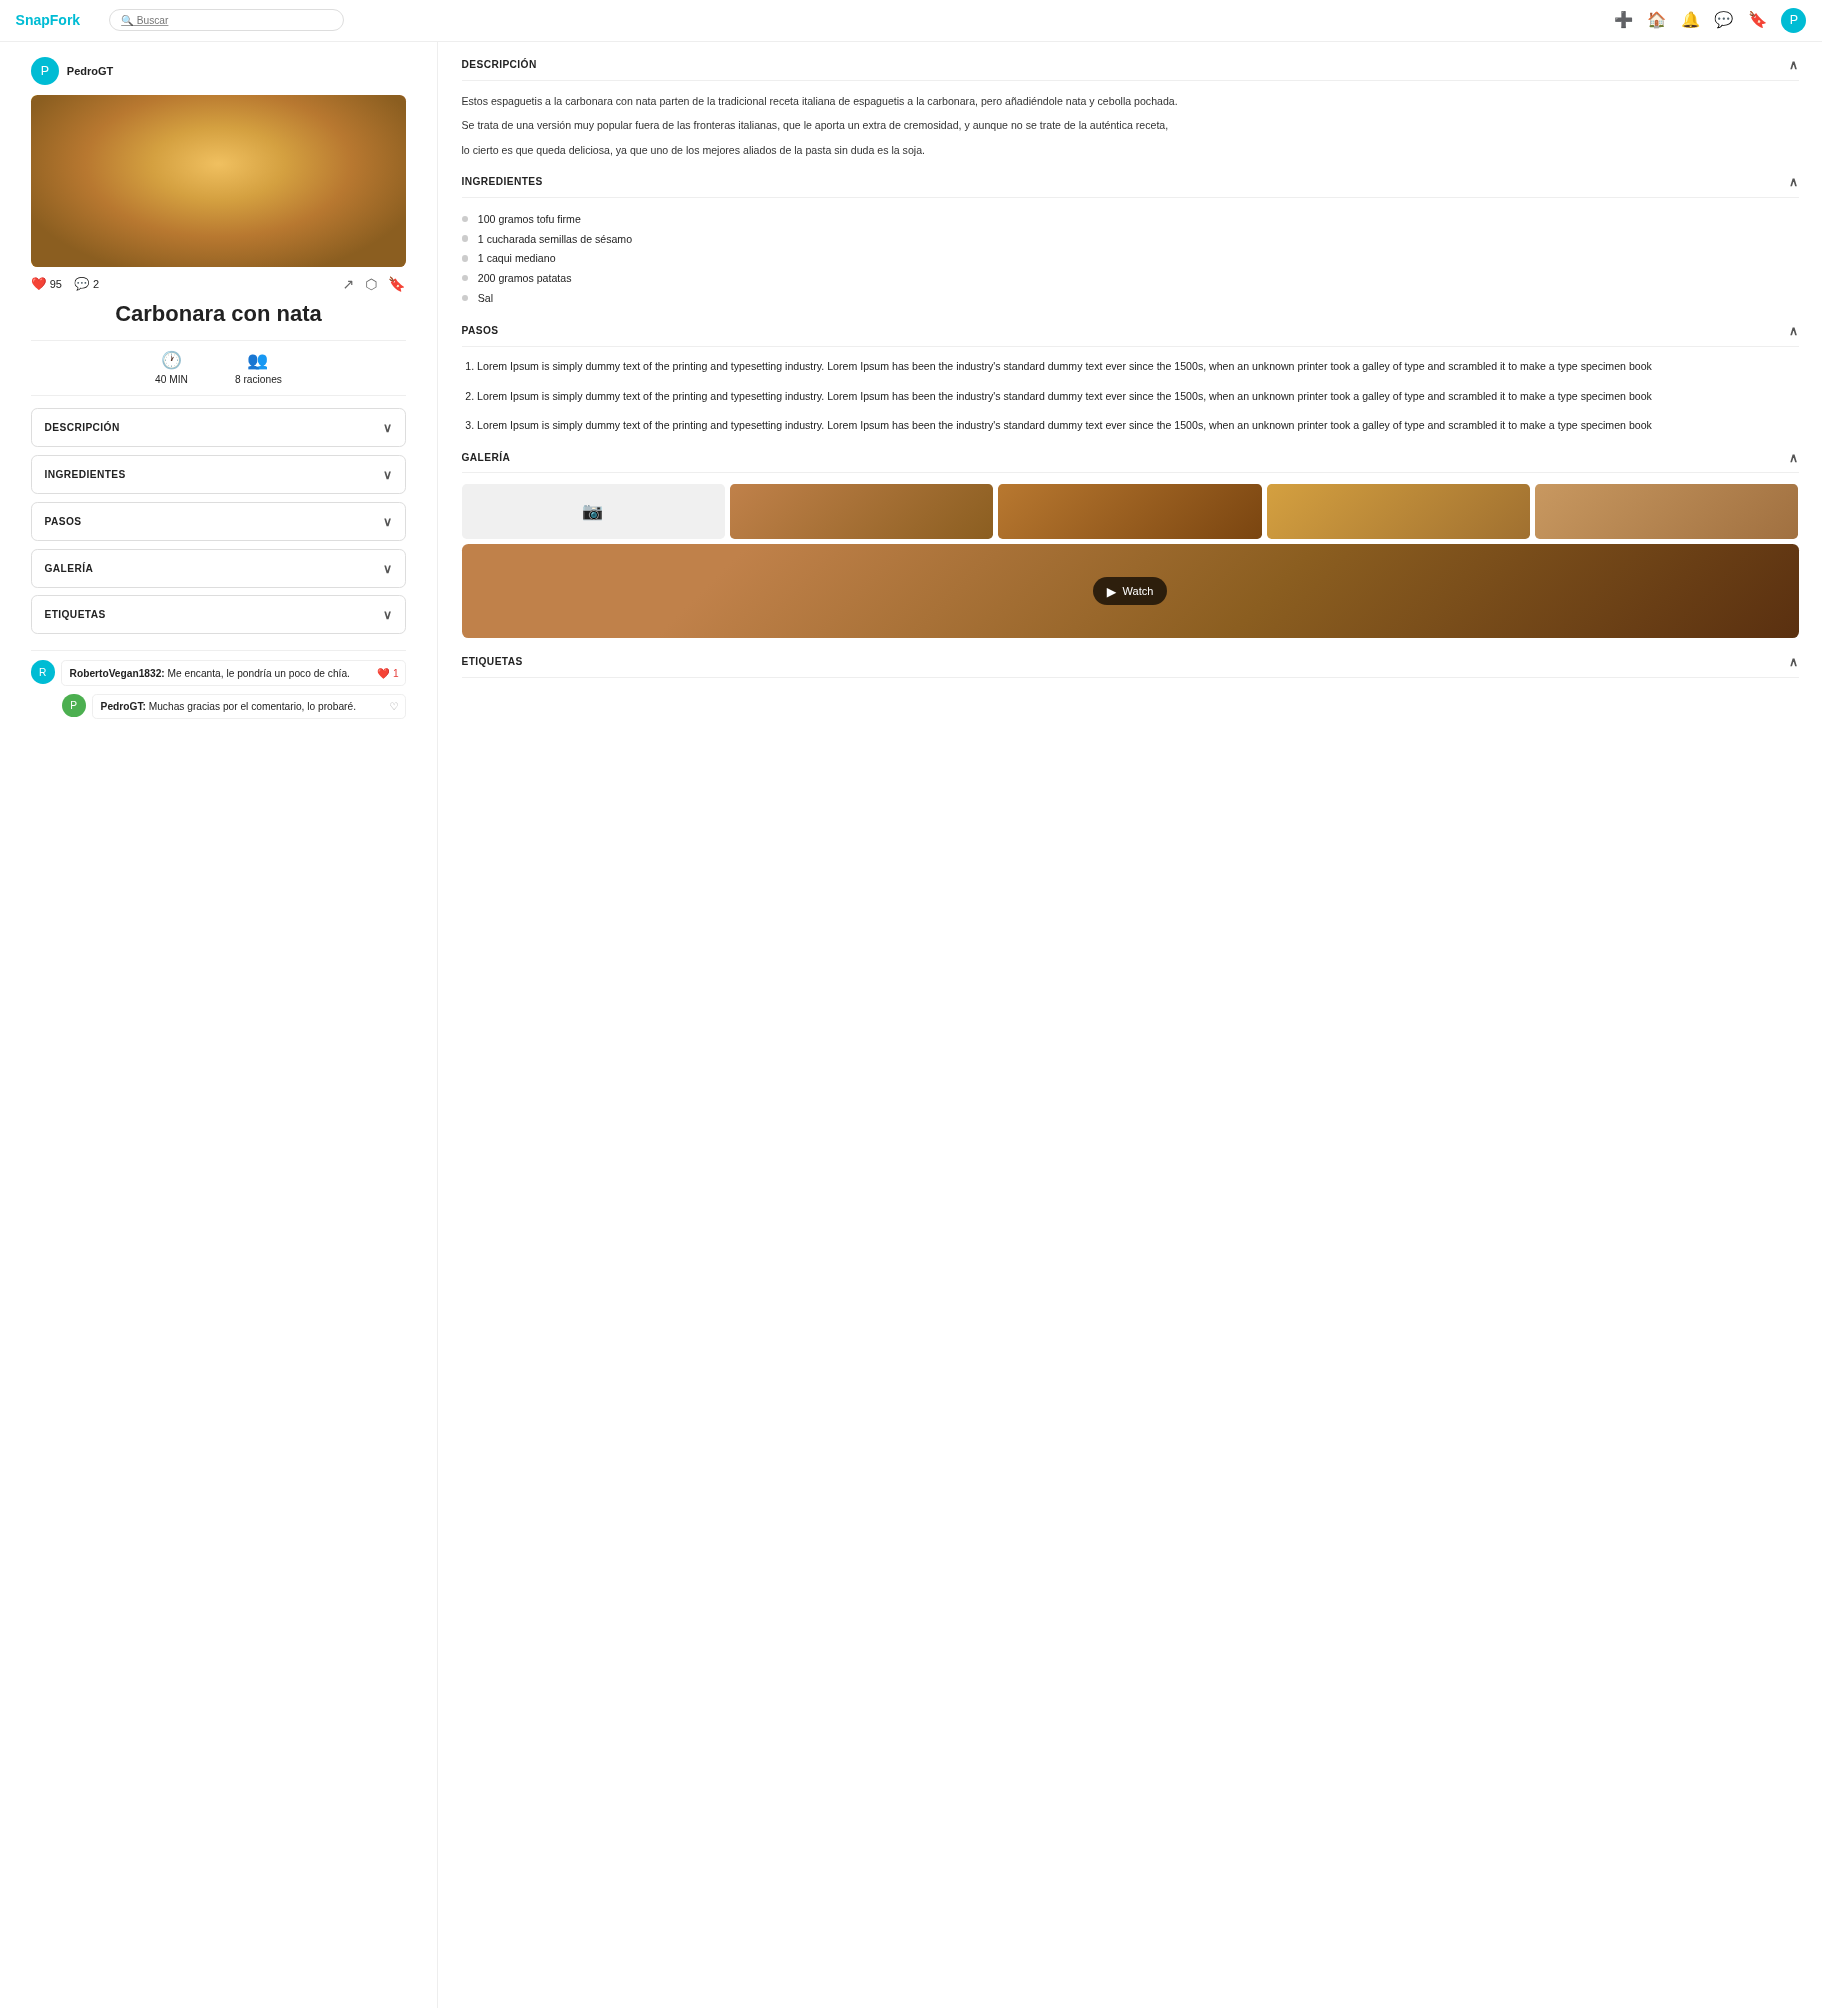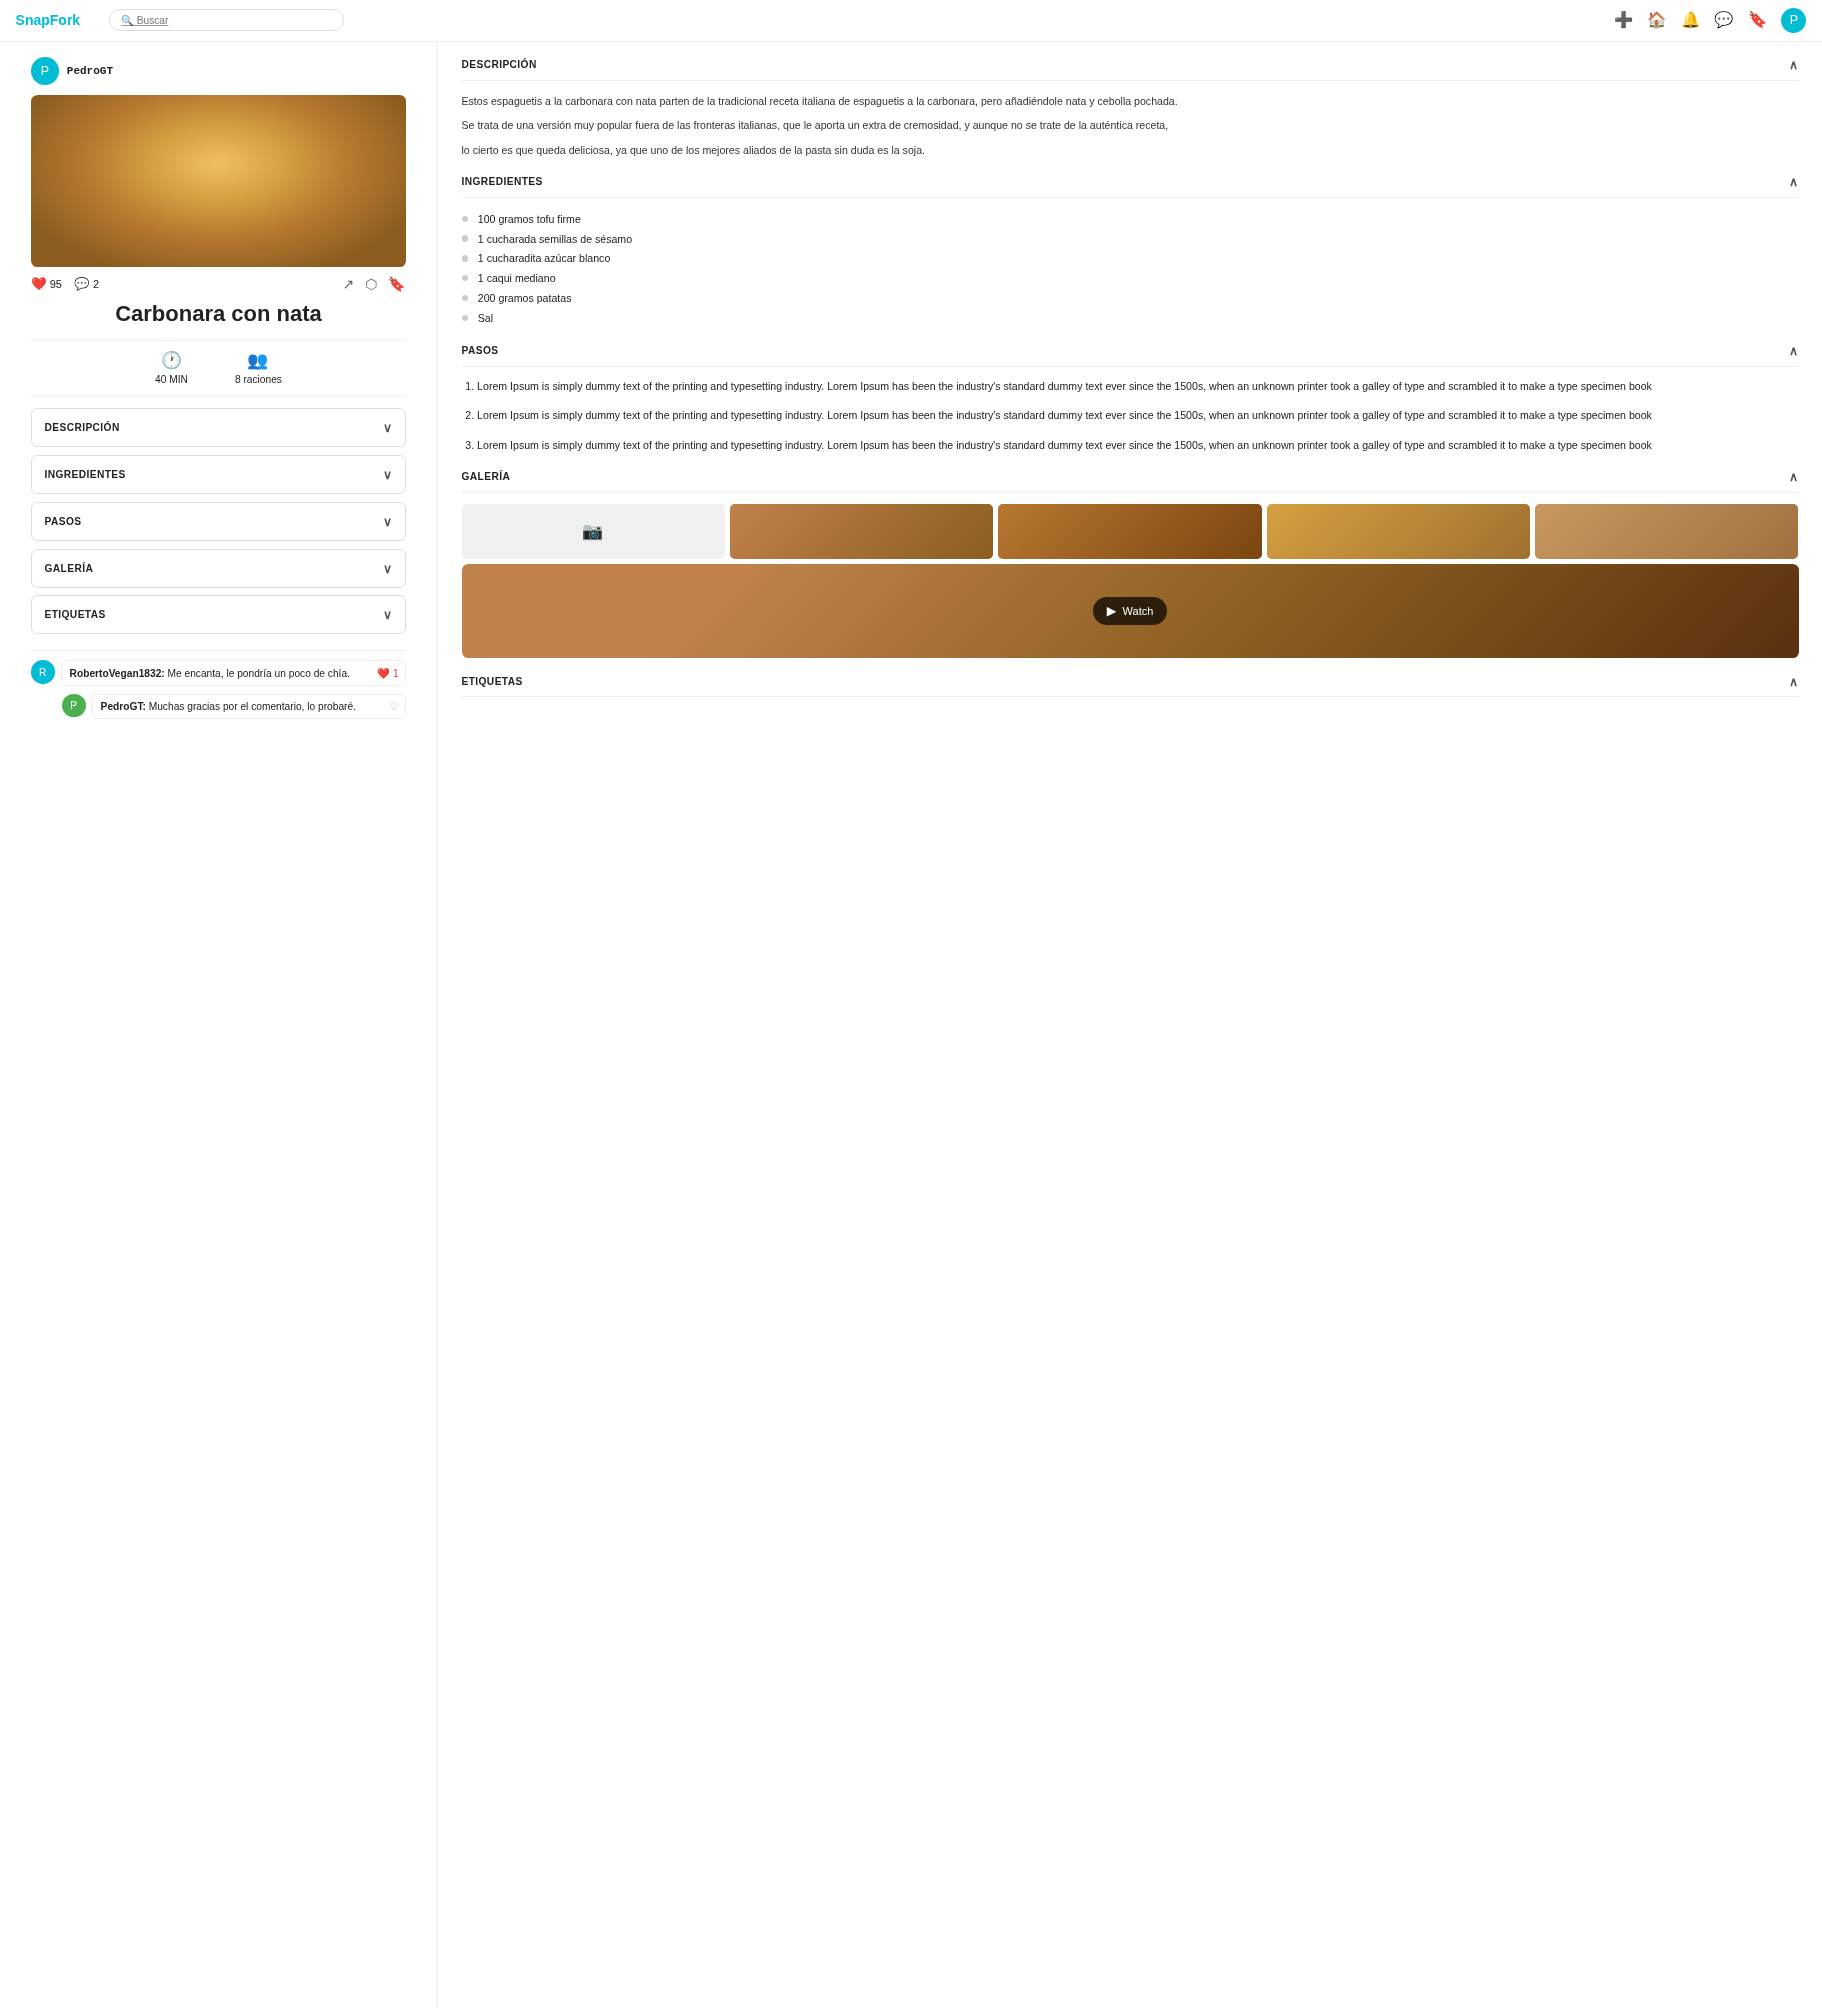--- a/index.html
+++ b/index.html
@@ -84,21 +84,20 @@
       background: #00bcd4;
       display: flex;
       align-items: center;
       justify-content: center;
       color: #fff;
       font-size: 12.5px;
     }
     .author-name {
       font-weight: bold;
       font-size: 11px;
-      font-family: Liberation Mono, monospace;
     }
 
     .recipe-image {
       width: 100%;
       height: 172px;
       background: linear-gradient(135deg, #f5d76e 0%, #e8a020 30%, #d4956a 60%, #c0814a 100%);
       border-radius: 6.3px;
       margin-bottom: 9.4px;
       overflow: hidden;
       position: relative;
@@ -490,24 +489,20 @@
         <span class="section-toggle">∧</span>
       </div>
       <ul class="ingredients-list" id="ingredients-list">
           <li>
             <span class="ingredient-dot"></span>
             <span>100 gramos tofu firme</span>
           </li>
           <li>
             <span class="ingredient-dot"></span>
             <span>1 cucharada semillas de sésamo</span>
-          </li>
-          <li>
-            <span class="ingredient-dot"></span>
-            <span>1 cucharadita azúcar blanco</span>
           </li>
           <li>
             <span class="ingredient-dot"></span>
             <span>1 caqui mediano</span>
           </li>
           <li>
             <span class="ingredient-dot"></span>
             <span>200 gramos patatas</span>
           </li>
           <li>

